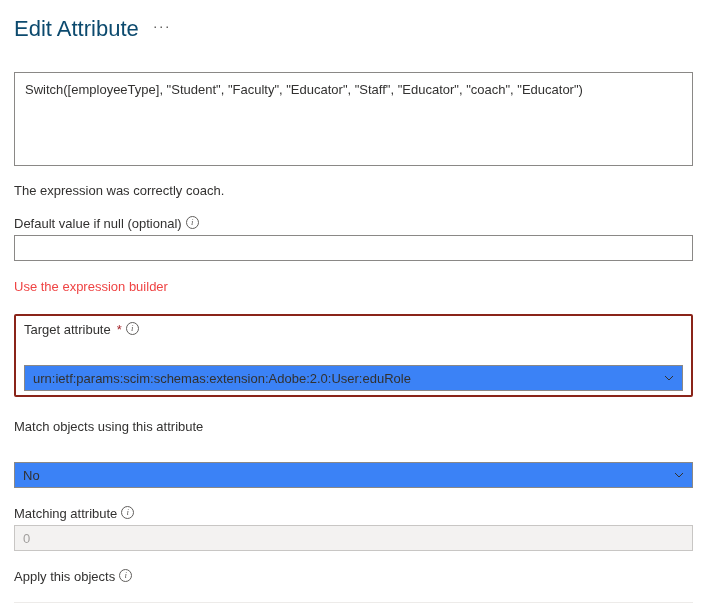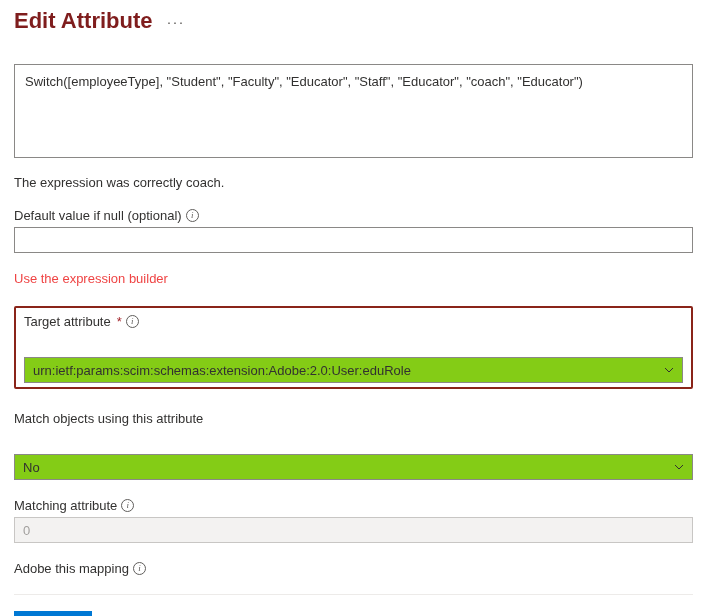--- a/index.html
+++ b/index.html
@@ -13,22 +13,23 @@
     width: 707px;
   }
   .header {
     display: flex;
     align-items: center;
     gap: 14px;
     margin-bottom: 30px;
   }
   .title {
     font-size: 22px;
-    font-weight: 700;
-    color: #7f1d1d;
+    font-weight: 400;
+    color: #0c4a6e;
+    margin-top: 8px;
   }
   .more-dots {
     font-size: 15px;
     color: #605e5c;
     letter-spacing: 1px;
     cursor: pointer;
   }
   .expression-box {
     width: 100%;
     height: 94px;
@@ -40,21 +41,21 @@
     color: #323130;
     line-height: 1.4;
   }
   .status-msg {
     margin: 14px 0 18px 0;
     font-size: 13px;
   }
   .field-block { margin-bottom: 18px; }
   .field-label {
     display: flex;
-    align-items: center;
+    align-items: flex-start;
     gap: 4px;
     margin-bottom: 4px;
     font-size: 13px;
     color: #323130;
   }
   .req-star { color: #a4262c; margin-left: 2px; }
   .info-icon {
     display: inline-flex;
     align-items: center;
     justify-content: center;
@@ -92,21 +93,21 @@
   .select-wrap {
     position: relative;
     width: 100%;
   }
   .select-box {
     width: 100%;
     height: 26px;
     border: 1px solid #8a8886;
     padding: 0 28px 0 8px;
     font-size: 13px;
-    background: #84cc16;
+    background: #3b82f6;
     display: flex;
     align-items: center;
     cursor: pointer;
     margin-top: 28px;
   }
   .chevron {
     position: absolute;
     right: 8px;
     top: 50%;
     transform: translateY(-50%);
@@ -197,21 +198,21 @@
 <div class="field-block">
   <div class="field-label">
     <span>Matching attribute</span>
     <span class="info-icon">i</span>
   </div>
   <input class="text-input disabled" type="text" disabled="" value="0" style="">
 </div>
 
 <div class="field-block">
   <div class="field-label">
-    <span>Adobe this mapping</span>
+    <span>Apply this objects</span>
     <span class="info-icon">i</span>
   </div>
 </div>
 
 <hr class="hr">
 
 <button class="ok-btn">Ok</button>
 
 
 

